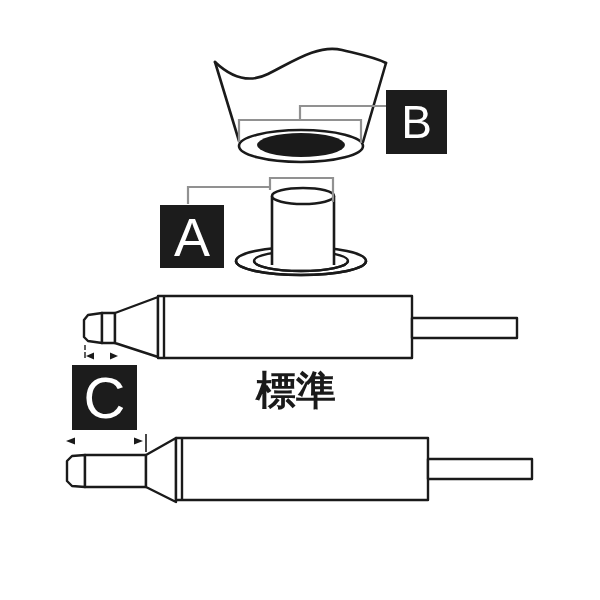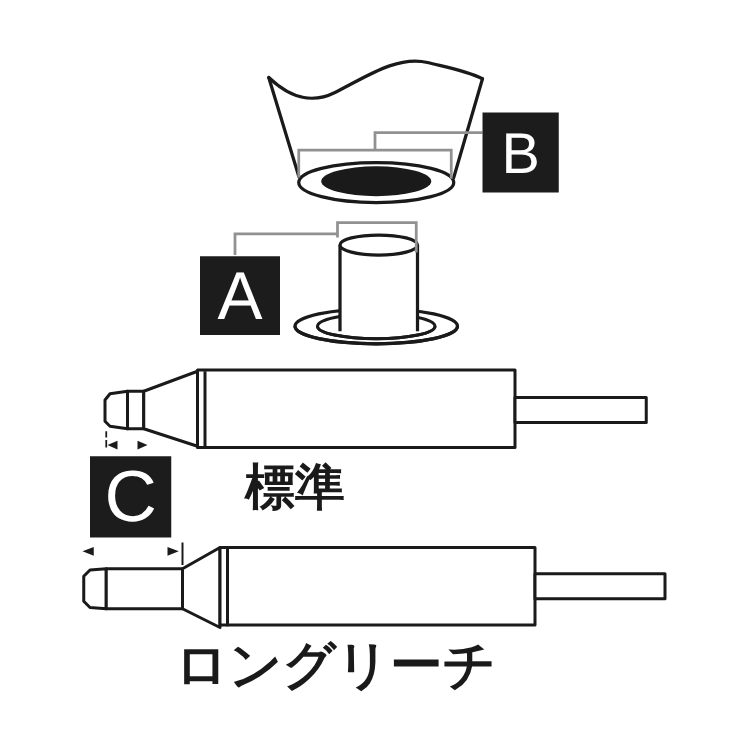--- a/index.html
+++ b/index.html
@@ -22,20 +22,21 @@
     font-family:"Liberation Sans", sans-serif;
     line-height:1;
     user-select:none;
   }
   .label-a{left:160px;top:205px;width:64px;height:63px;font-size:54px;}
   .label-b{left:386px;top:90px;width:61px;height:64px;font-size:46px;}
   .label-c{left:72px;top:365px;width:65px;height:65px;font-size:58px;}
   .caption{
     position:absolute;
     color:#1a1a1a;
+    text-align:center;
     font-weight:600;
     font-family:"Liberation Sans", sans-serif;
   }
   .caption-standard{left:196px;top:367px;width:200px;font-size:40px;line-height:46px;}
   .caption-long{left:140px;top:508px;width:312px;font-size:42px;line-height:48px;}
 </style>
 </head>
 <body>
 
 <div class="canvas">
@@ -111,15 +112,14 @@
   <div class="label-box label-a">
     <span>A</span>
   </div>
 
   <div class="label-box label-c">
     <span>C</span>
   </div>
 
   <div class="caption caption-standard">標準</div>
 
-  <div class="caption caption-long">ロングリーチ</div>
 
 </div>
 
 </body></html>

